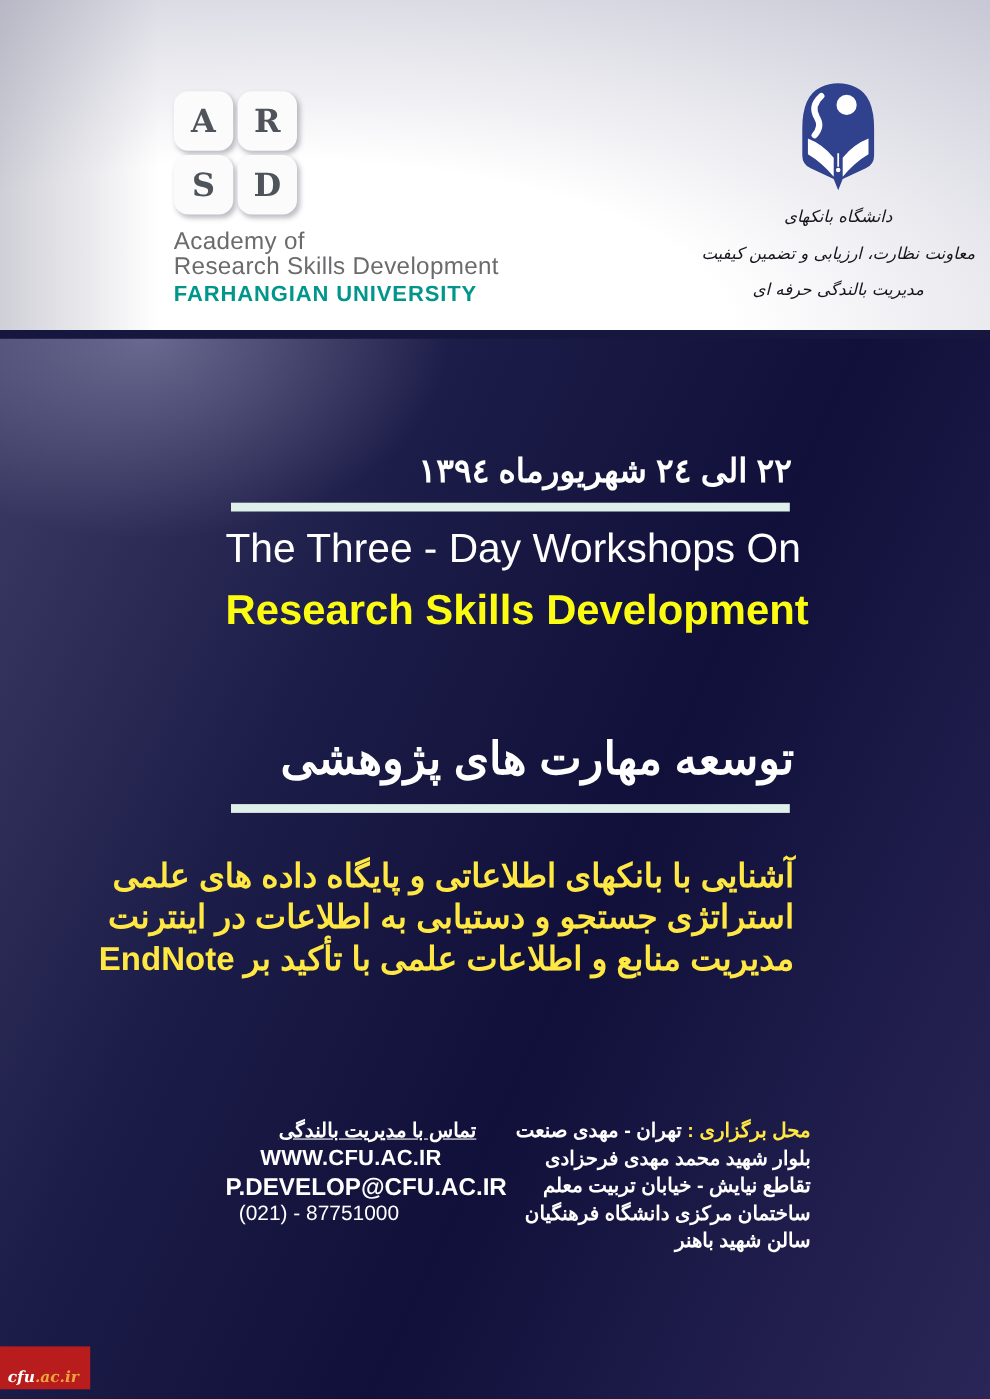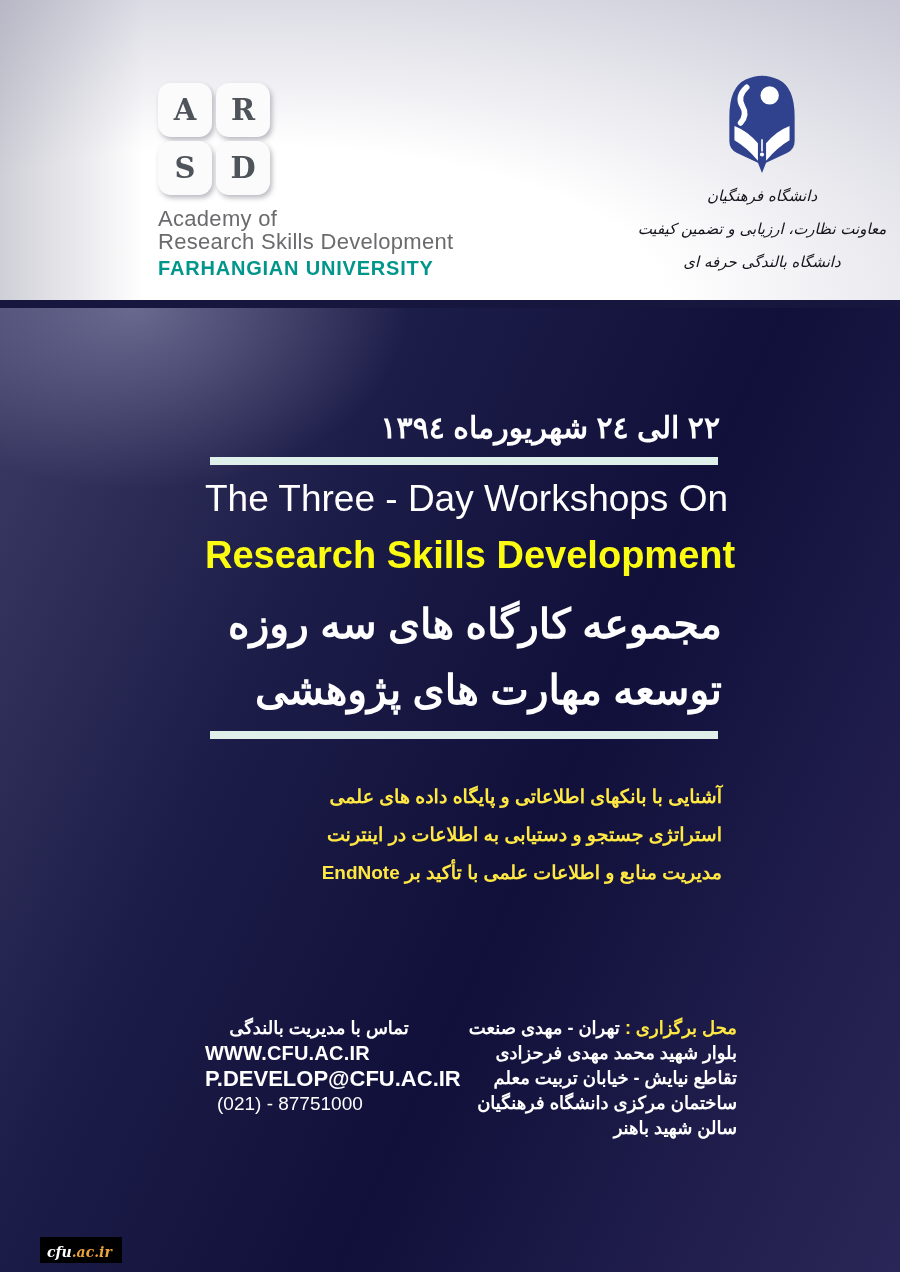--- a/index.html
+++ b/index.html
@@ -82,51 +82,50 @@
   .title-fa { position: absolute; right: 178px; direction: rtl; color: #ffffff; font-weight: bold; font-size: 41px; white-space: nowrap; }
   .title-fa-1 { top: 292px; }
   .title-fa-2 { top: 358px; }
 
   .topics {
     position: absolute; right: 178px; top: 770px; 
   }
   .dark-section .topics { top: 470px; }
   .topics p {
     direction: rtl; text-align: right;
-    color: #ffe843; font-weight: bold; font-size: 19px; line-height: 38px; white-space: nowrap;
+    color: #ffe843; font-weight: bold; font-size: 30px; line-height: 38px; white-space: nowrap;
   }
 
   
   .venue-block {
     position: absolute; right: 163px; top: 708px;
     direction: rtl; text-align: right;
     color: #ffffff; font-weight: bold; font-size: 18px;
   }
   .venue-block p { line-height: 25px; white-space: nowrap; }
   .venue-label { color: #ffe843; }
 
   .contact-block {
     position: absolute; left: 205px; top: 708px; width: 228px;
     color: #ffffff; font-size: 18px;
   }
   .contact-block p { line-height: 25px; white-space: nowrap; }
-  .contact-fa { direction: rtl; text-align: center; font-weight: bold; }
-  .contact-web { font-weight: bold; font-size: 20px; letter-spacing: 0.2px; }
+  .contact-fa { direction: rtl; text-align: right; font-weight: bold; text-decoration: underline; }
+  .contact-web { font-weight: bold; font-size: 20px; letter-spacing: 0.2px; text-align: center; }
   .contact-email { font-size: 22px; font-weight: bold; }
   .contact-phone { font-size: 19px; margin-left: 12px; }
 
   
   .watermark {
     position: absolute; left: 0; bottom: 9px;
-    background: #000000;
-    padding: 7px 10px 3px 7px;
+    background: #b91c1c;
+    padding: 20px 10px 3px 7px;
     font-family: "DejaVu Serif", serif;
     font-style: italic; font-weight: bold; font-size: 14px;
     color: #ffffff;
-    margin-left: 40px;
   }
   .watermark .suffix { color: #eda43c; }
 </style>
 </head>
 <body>
 
 <div class="poster">
 
   <div class="top-section">
 
@@ -148,38 +147,37 @@
       <svg class="uni-emblem" viewBox="0 0 80 100" xmlns="http://www.w3.org/2000/svg">
         <path d="M8 42 Q8 13 24 5.5 Q40 -2 56 5.5 Q72 13 72 42 L72 66 Q72 74 64.5 77.5 L44 87 L40 97 L36 87 L15.5 77.5 Q8 74 8 66 Z" fill="#30418e"></path>
         <circle cx="47.5" cy="21" r="9" fill="#ffffff"></circle>
         <path d="M25 13 Q15 22 21 32 Q26 40 19 48" stroke="#ffffff" stroke-width="5.5" fill="none" stroke-linecap="round"></path>
         <path d="M13 51 Q26 56 36 68 L36 85 Q25 72 13 65 Z" fill="#ffffff"></path>
         <path d="M67 51 Q54 56 44 68 L44 85 Q55 72 67 65 Z" fill="#ffffff"></path>
         <path d="M40 64 L40 76" stroke="#ffffff" stroke-width="1.6"></path>
         <circle cx="40" cy="79" r="2" fill="#ffffff"></circle>
       </svg>
       <div class="uni-caption">
-        <p>دانشگاه فرهنگیان</p>
+        <p>دانشگاه بانکهای</p>
         <p>معاونت نظارت، ارزیابی و تضمین کیفیت</p>
-        <p>دانشگاه بالندگی حرفه ای</p>
+        <p>مدیریت بالندگی حرفه ای</p>
       </div>
     </div>
 
   </div>
 
   <div class="dark-section">
 
     <p class="date-fa">۲۲ الی ۲٤ شهریورماه ۱۳۹٤</p>
 
     <div class="divider divider-1"></div>
 
     <p class="title-en-1">The Three - Day Workshops On</p>
     <p class="title-en-2">Research Skills Development</p>
 
-    <p class="title-fa title-fa-1">مجموعه کارگاه های سه روزه</p>
     <p class="title-fa title-fa-2">توسعه مهارت های پژوهشی</p>
 
     <div class="divider divider-2"></div>
 
     <div class="topics">
       <p>آشنایی با بانکهای اطلاعاتی و پایگاه داده های علمی</p>
       <p>استراتژی جستجو و دستیابی به اطلاعات در اینترنت</p>
       <p>مدیریت منابع و اطلاعات علمی با تأکید بر EndNote</p>
     </div>
 

